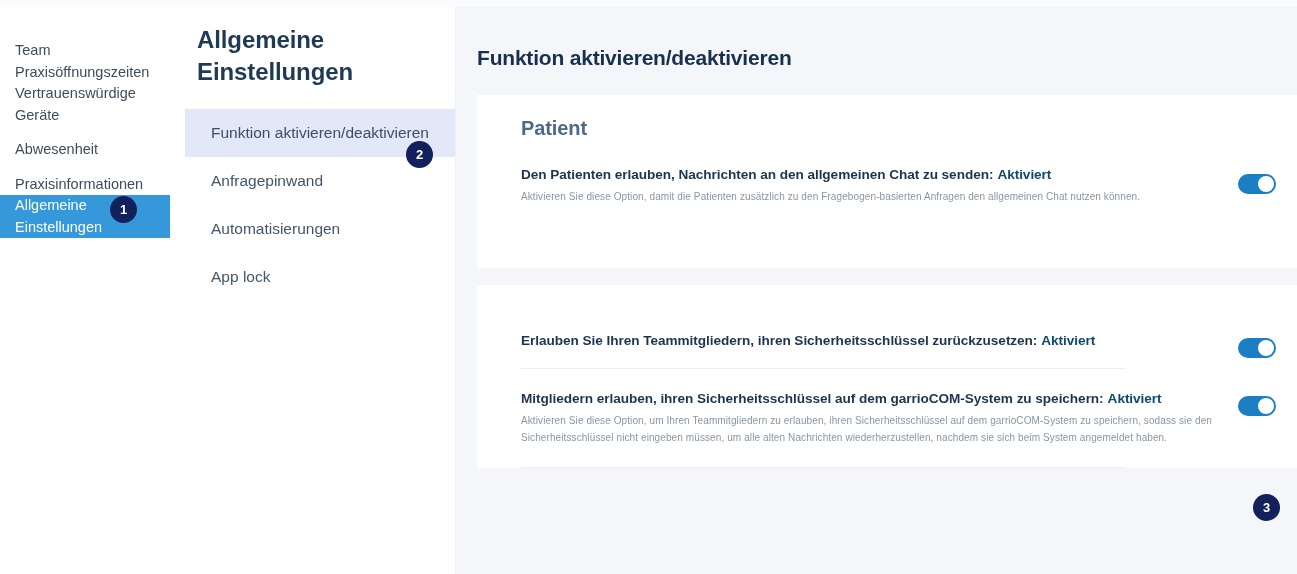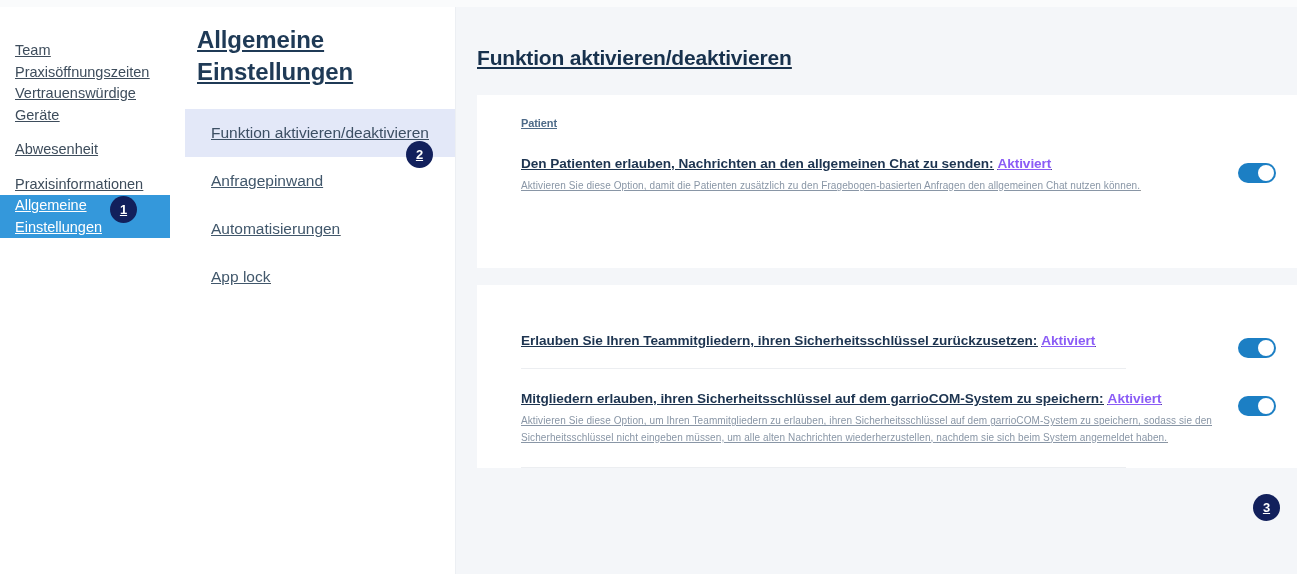--- a/index.html
+++ b/index.html
@@ -1,15 +1,15 @@
 <!DOCTYPE html>
 <html><head>
 <meta charset="utf-8">
 <style>
-  * { box-sizing: border-box; margin: 0; padding: 0; text-decoration: underline; }
+  * { box-sizing: border-box; margin: 0; padding: 0; }
   html, body {
     width: 1297px; height: 574px;
     overflow: hidden;
     background: #ffffff;
     font-family: "Liberation Sans", sans-serif;
   }
   #app {
     position: relative;
     width: 1297px; height: 574px;
     background: #ffffff;
@@ -94,21 +94,21 @@
   .card {
     background: #ffffff;
     margin: 0 0 0 21px;
     width: 820px;
   }
   .card-1 { margin-top: 25px; padding: 22px 0 30px 0; height: 173px; }
   .card-2 { margin-top: 17px; padding: 22px 0 0 0; }
 
   .card-heading {
     color: #4d6a88;
-    font-size: 11px;
+    font-size: 20px;
     font-weight: bold;
     padding-left: 44px;
     letter-spacing: -0.1px;
   }
 
   .row {
     position: relative;
     padding: 0 0 0 44px;
   }
   .row-1 { margin-top: 26px; }
@@ -116,21 +116,21 @@
   .row-3 { margin-top: 21px; }
 
   .row-title {
     font-size: 13.6px;
     font-weight: bold;
     color: #1d3450;
     line-height: 18px;
     letter-spacing: -0.05px;
   }
   .row-status {
-    color: #8b5cf6;
+    color: #0c4a6e;
     font-weight: bold;
     margin-left: 4px;
   }
   .row-desc {
     margin-top: 5px;
     font-size: 10px;
     color: #8996a6;
     line-height: 16.5px;
     max-width: 730px;
     letter-spacing: 0.1px;

